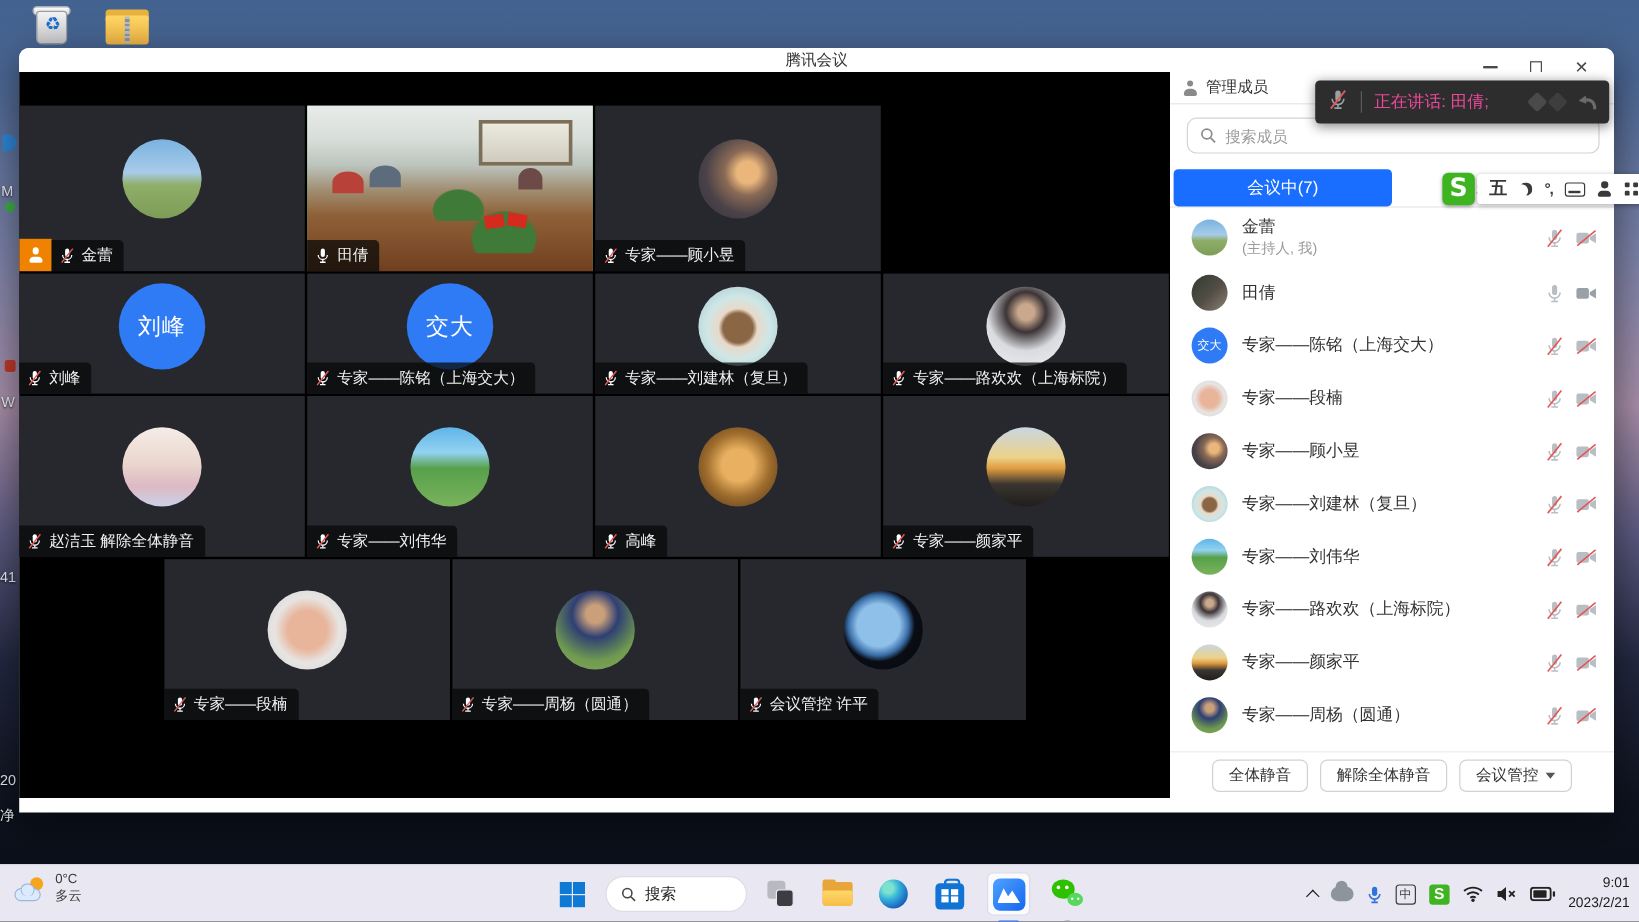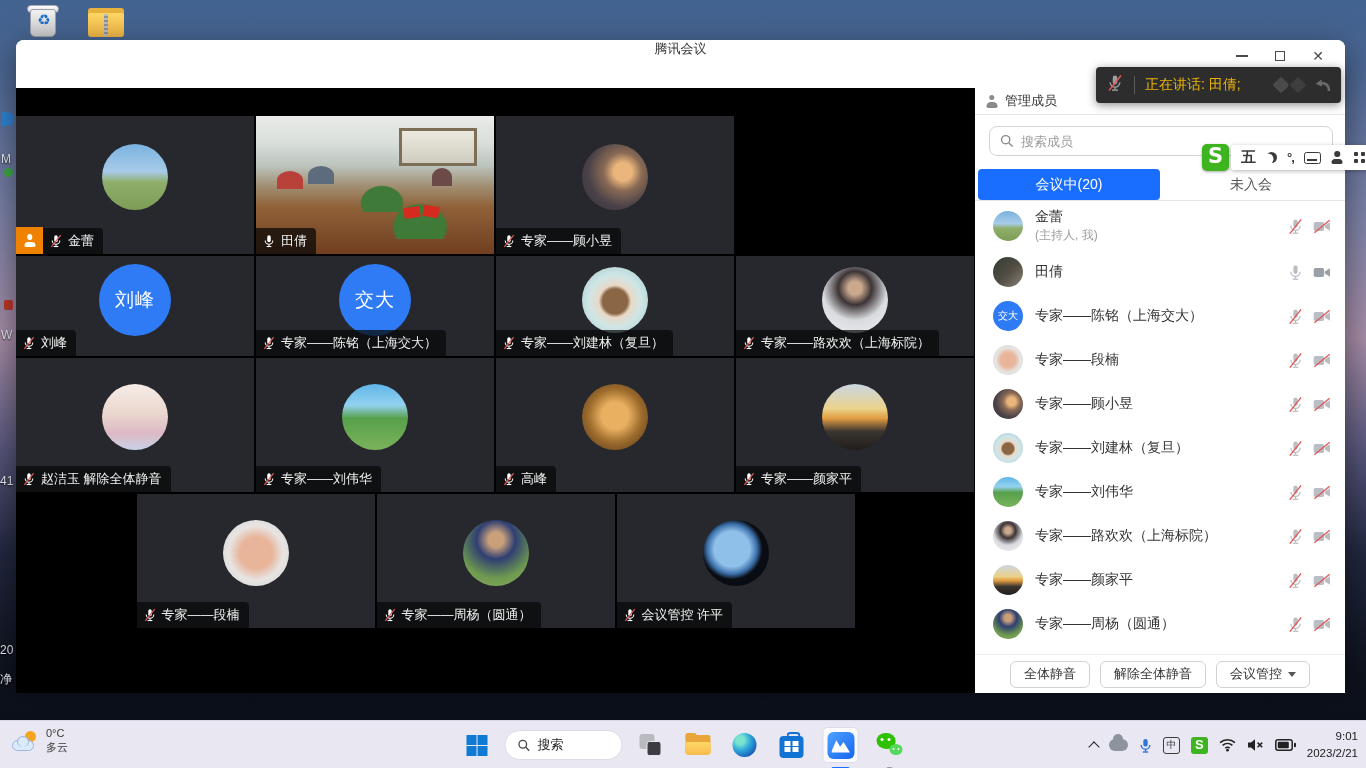--- a/index.html
+++ b/index.html
@@ -12,21 +12,21 @@
   .desk-ico{position:absolute;width:40px;height:34px;}
   .bin-body{position:absolute;left:6px;top:4px;width:26px;height:28px;background:linear-gradient(180deg,#f2f2f2,#c9c9cc);border-radius:3px 3px 5px 5px;border:1px solid #9aa0a8;}
   .bin-top{position:absolute;left:3px;top:0;width:32px;height:8px;background:linear-gradient(180deg,#ffffff,#d8d8dc);border-radius:4px;border:1px solid #a9aeb5;}
   .bin-sym{position:absolute;left:0;top:6px;width:40px;text-align:center;color:#1b6fd0;font-size:15px;font-weight:bold;}
   .zip-back{position:absolute;left:2px;top:3px;width:36px;height:9px;background:#e8b23e;border-radius:3px 3px 0 0;}
   .zip-body{position:absolute;left:2px;top:8px;width:36px;height:24px;background:linear-gradient(180deg,#ffd765,#f0b545);border-radius:2px 2px 3px 3px;}
   .zipper{position:absolute;left:18px;top:9px;width:4px;height:22px;background:repeating-linear-gradient(180deg,#b9bec6 0 2px,#8e949c 2px 4px);}
 
   
   .window{position:absolute;left:16px;top:40px;width:1329px;height:637px;background:#fff;border-radius:8px 8px 0 0;box-shadow:0 10px 34px rgba(0,0,0,.5);}
-  .titlebar{height:48px;display:flex;justify-content:center;position:relative;background:#fff;border-radius:8px 8px 0 0;}
+  .titlebar{height:20px;display:flex;align-items:center;justify-content:center;position:relative;background:#fff;border-radius:8px 8px 0 0;}
   .titlebar .title{font-size:13px;color:#333;}
   .win-controls{position:absolute;right:8px;top:0;height:32px;display:flex;align-items:center;}
   .wc{width:38px;height:32px;display:flex;align-items:center;justify-content:center;color:#4a4a4a;font-size:14px;cursor:default;}
   .wc .sq{width:10px;height:10px;border:1.3px solid #4a4a4a;}
   .wc .mini{width:12px;height:1.6px;background:#4a4a4a;display:block;}
   .content{display:flex;height:605px;}
 
   
   .video-area{width:959px;background:#000;position:relative;overflow:hidden;}
   .vspacer{height:28px;}
@@ -75,21 +75,21 @@
   .pname .nm{font-size:14px;color:#333;white-space:nowrap;overflow:hidden;}
   .pname .sub{font-size:12px;color:#9b9b9b;margin-top:1px;}
   .picons{display:flex;align-items:center;gap:9px;flex:none;}
   .panel-footer{position:absolute;left:0;right:0;bottom:0;height:39px;border-top:1px solid #ececec;display:flex;align-items:center;justify-content:center;gap:10px;background:#fff;}
   .pf-btn{height:27px;padding:0 13px;border:1px solid #d2d2d2;border-radius:6px;background:#fff;font-size:13px;color:#333;display:flex;align-items:center;gap:6px;}
   .caret{width:0;height:0;border-left:4px solid transparent;border-right:4px solid transparent;border-top:5px solid #555;}
 
   
   .toast{position:absolute;left:1080px;top:27px;width:245px;height:36px;background:#2d2d2d;border-radius:4px;box-shadow:0 2px 10px rgba(0,0,0,.45);display:flex;align-items:center;gap:10px;padding:0 10px;z-index:70;}
   .toast .vdiv{width:1px;height:18px;background:#5a5a5a;}
-  .toast .ttext{color:#eab308;font-size:14px;flex:1;white-space:nowrap;}
+  .toast .ttext{color:#ec4899;font-size:14px;flex:1;white-space:nowrap;}
   .diam{width:12px;height:12px;transform:rotate(45deg);background:#4a4a4a;border-radius:2px;display:inline-block;}
   .d2{background:#3e3e3e;margin-left:-5px;}
 
   
   .ime{position:absolute;left:1202px;top:144px;display:flex;align-items:center;z-index:80;}
   .s-logo{width:27px;height:27px;background:#3eb520;border-radius:5px;color:#fff;font-weight:bold;font-size:21px;line-height:25px;text-align:center;font-family:"DejaVu Sans",sans-serif;box-shadow:0 1px 3px rgba(0,0,0,.35);}
   .ime-strip{height:25px;margin-left:2px;background:#fff;border-radius:3px;box-shadow:0 1px 4px rgba(0,0,0,.3);display:flex;align-items:center;gap:10px;padding:0 10px;color:#3a3a3a;}
   .ime-mode{font-size:15px;font-weight:bold;}
   .ime-sym{font-size:13px;font-weight:bold;letter-spacing:-1px;}
   .ico-moon{width:11px;height:11px;border-radius:50%;box-shadow:inset -3.5px 1.5px 0 0 #3a3a3a;}
@@ -423,21 +423,21 @@
 
       <div class="search-wrap">
         <svg width="14" height="14" viewBox="0 0 16 16">
             <circle cx="6.5" cy="6.5" r="4.7" stroke="#8a8a8a" stroke-width="1.6" fill="none"></circle>
             <line x1="10.2" y1="10.2" x2="14.4" y2="14.4" stroke="#8a8a8a" stroke-width="1.6"></line>
           </svg>
         <input type="text" placeholder="搜索成员" style="">
       </div>
 
       <div class="tabs">
-        <div class="tab active">会议中(20)</div>
+        <div class="tab active">会议中(7)</div>
         <div class="tab">未入会</div>
       </div>
 
       <div class="plist">
 
       <div class="prow tall">
             <span class="avatar-sm av-mountain"></span>
             <span class="pname">
               <div class="nm">金蕾</div>
               <div class="sub">(主持人, 我)</div>

